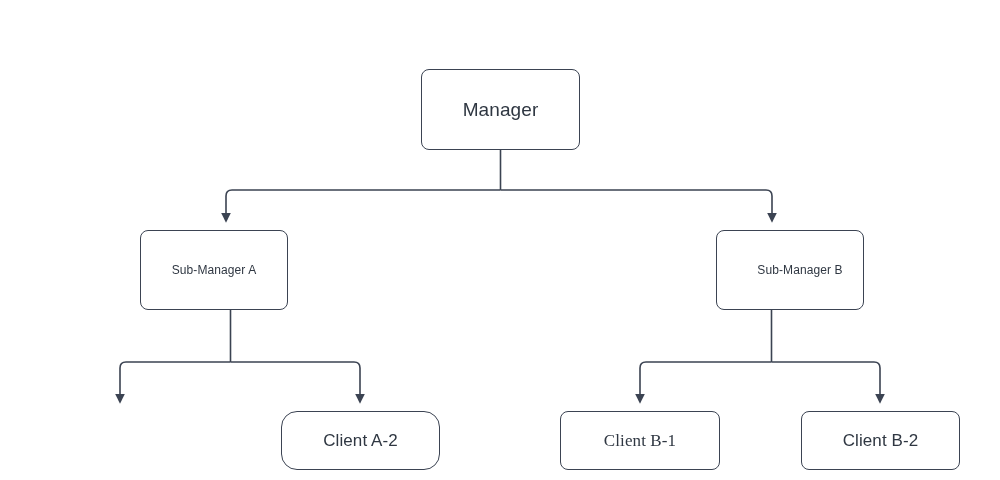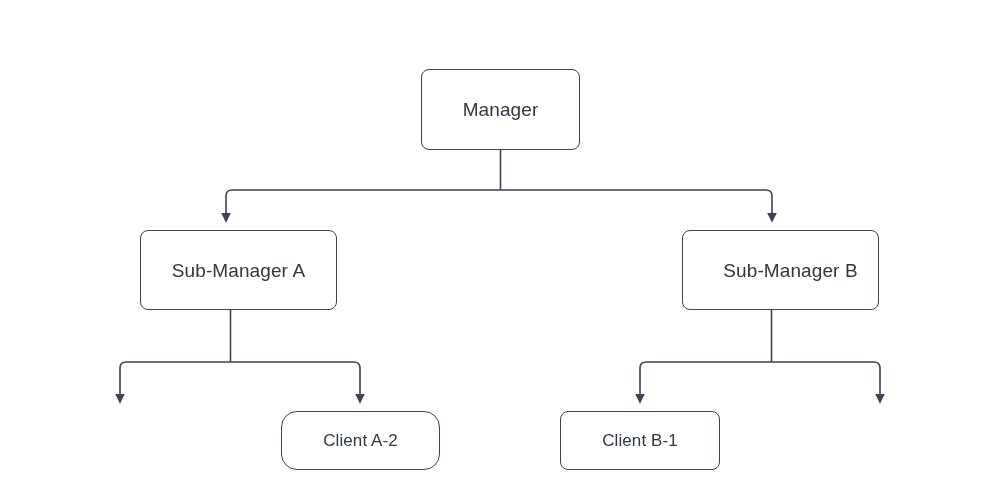--- a/index.html
+++ b/index.html
@@ -46,26 +46,26 @@
   .tier-root {
     left: 421px;
     top: 37px;
     width: 159px;
     height: 81px;
     font-size: 19px;
   }
   
   .tier-mid {
     top: 198px;
-    width: 197px;
+    width: 148px;
     height: 80px;
-    font-size: 19px;
+    font-size: 12px;
   }
   .mid-a { left: 140px; }
-  .mid-b { left: 682px; padding-left: 20px; }
+  .mid-b { left: 716px; padding-left: 20px; }
   
   .tier-leaf {
     top: 379px;
     height: 59px;
     font-size: 17px;
   }
   .leaf-a1 { left: 41px;  width: 159px; }
   .leaf-a2 { left: 281px; width: 159px; border-radius: 16px; }
   .leaf-b1 { left: 560px; width: 160px; }
   .leaf-b2 { left: 801px; width: 159px; }
@@ -111,18 +111,21 @@
 
   <div class="node tier-mid mid-b" style="background: rgb(255, 255, 255); border-color: rgb(59, 67, 82); color: rgb(47, 55, 66);">
     <span class="node-label">Sub-Manager B</span>
   </div>
 
 
   <div class="node tier-leaf leaf-a2" style="background: rgb(255, 255, 255); border-color: rgb(59, 67, 82); color: rgb(47, 55, 66);">
     <span class="node-label">Client A-2</span>
   </div>
 
-  <div class="node tier-leaf leaf-b1" style="background: rgb(255, 255, 255); border-color: rgb(59, 67, 82); color: rgb(47, 55, 66);">
+  <div class="node tier-leaf leaf-b1" style="background: rgb(255, 255, 255); border-color: rgb(59, 67, 82); color: rgb(47, 55, 66); font-family: Liberation Serif, serif;">
     <span class="node-label">Client B-1</span>
   </div>
 
+  <div class="node tier-leaf leaf-b2" style="background: rgb(255, 255, 255); border-color: rgb(59, 67, 82); color: rgb(47, 55, 66);">
+    <span class="node-label">Client B-2</span>
+  </div>
 
 </div>
 
 </body></html>

